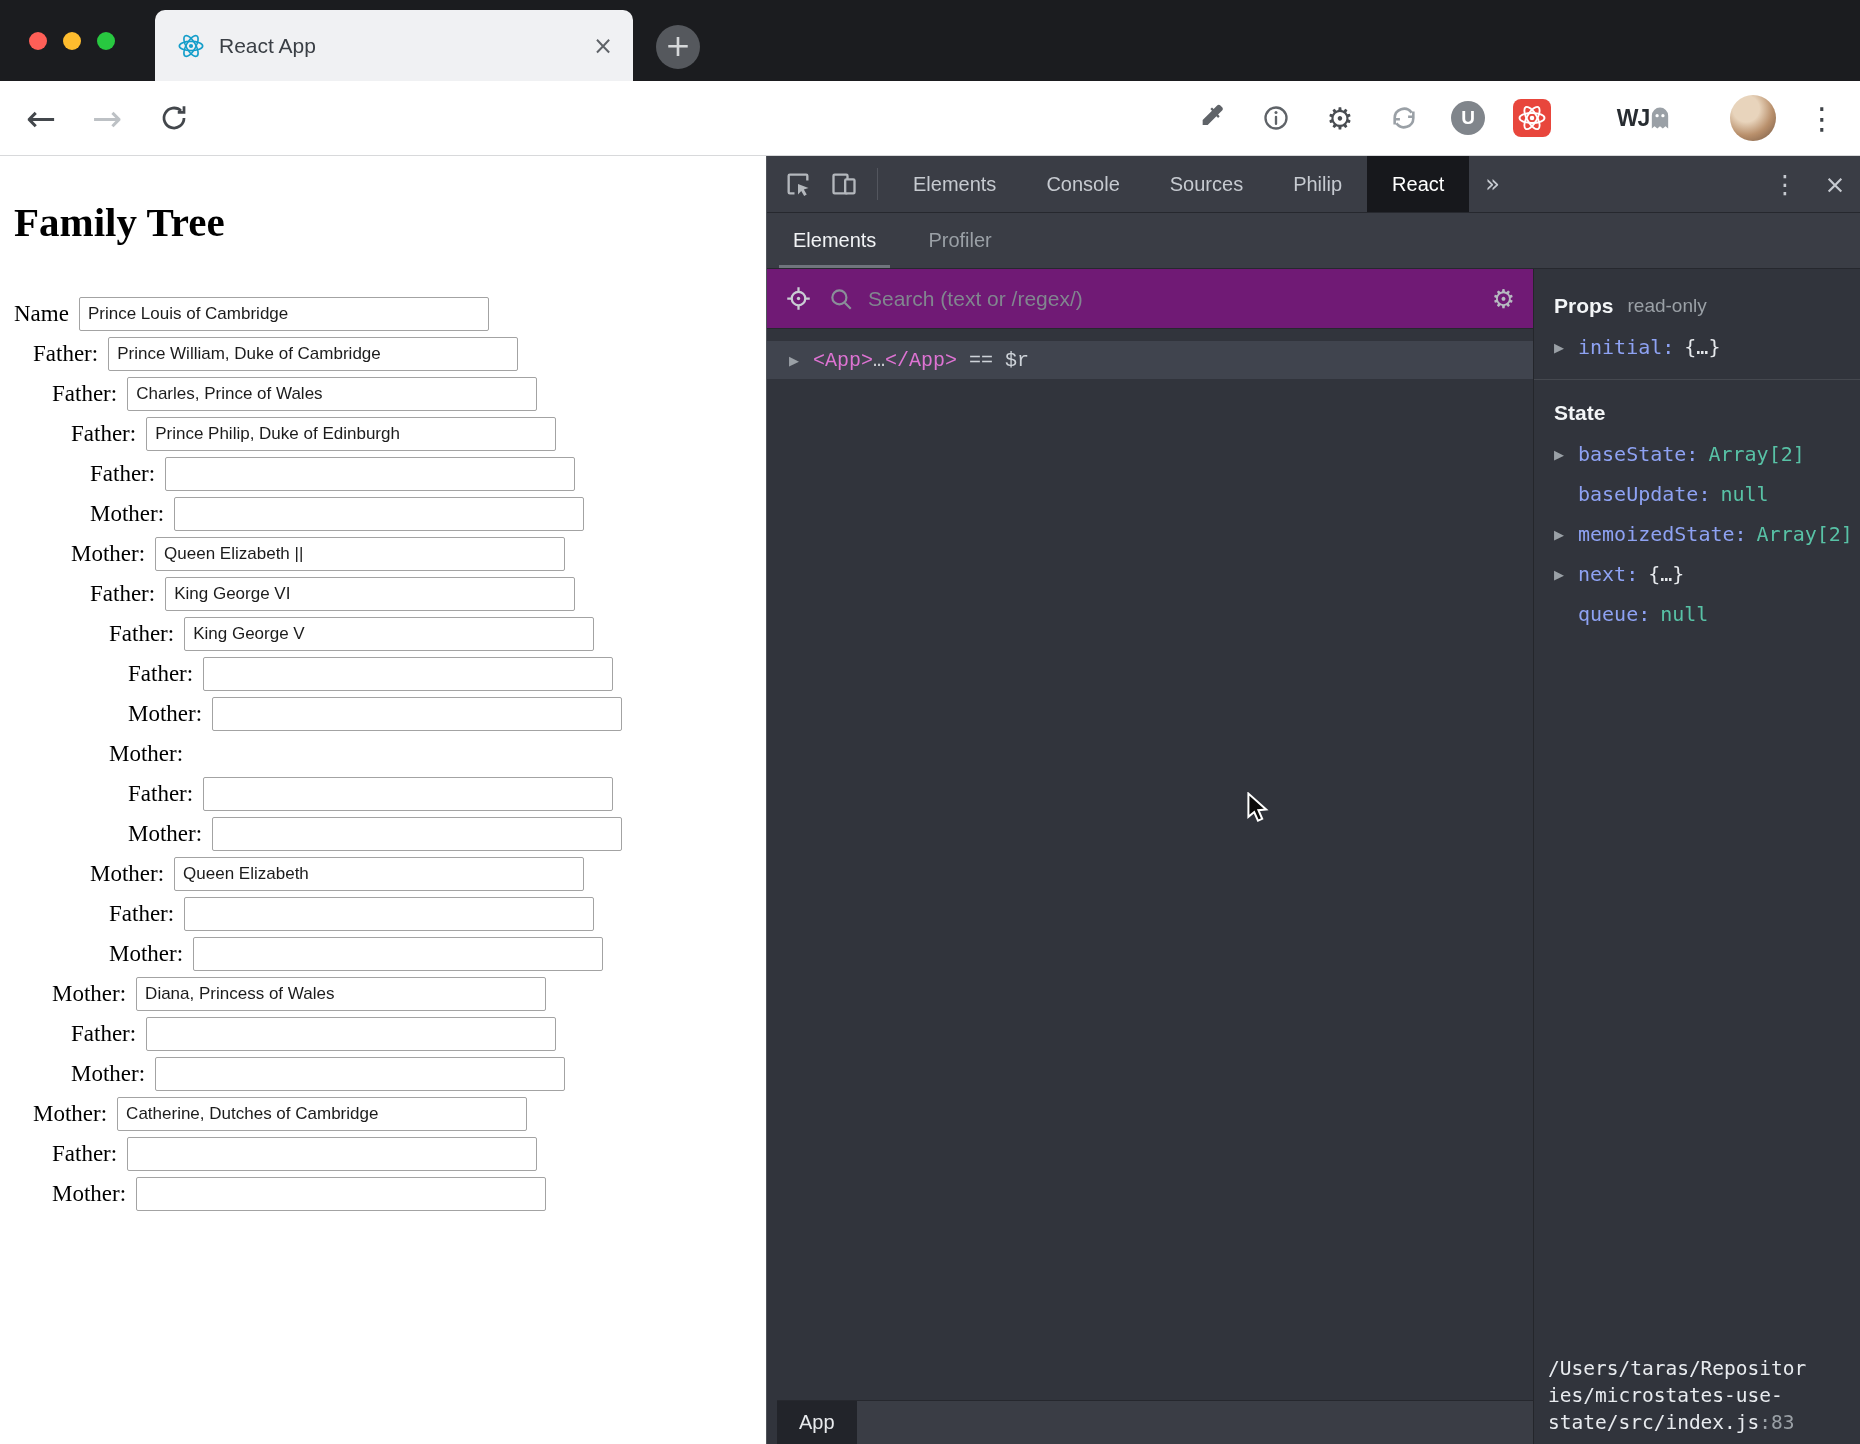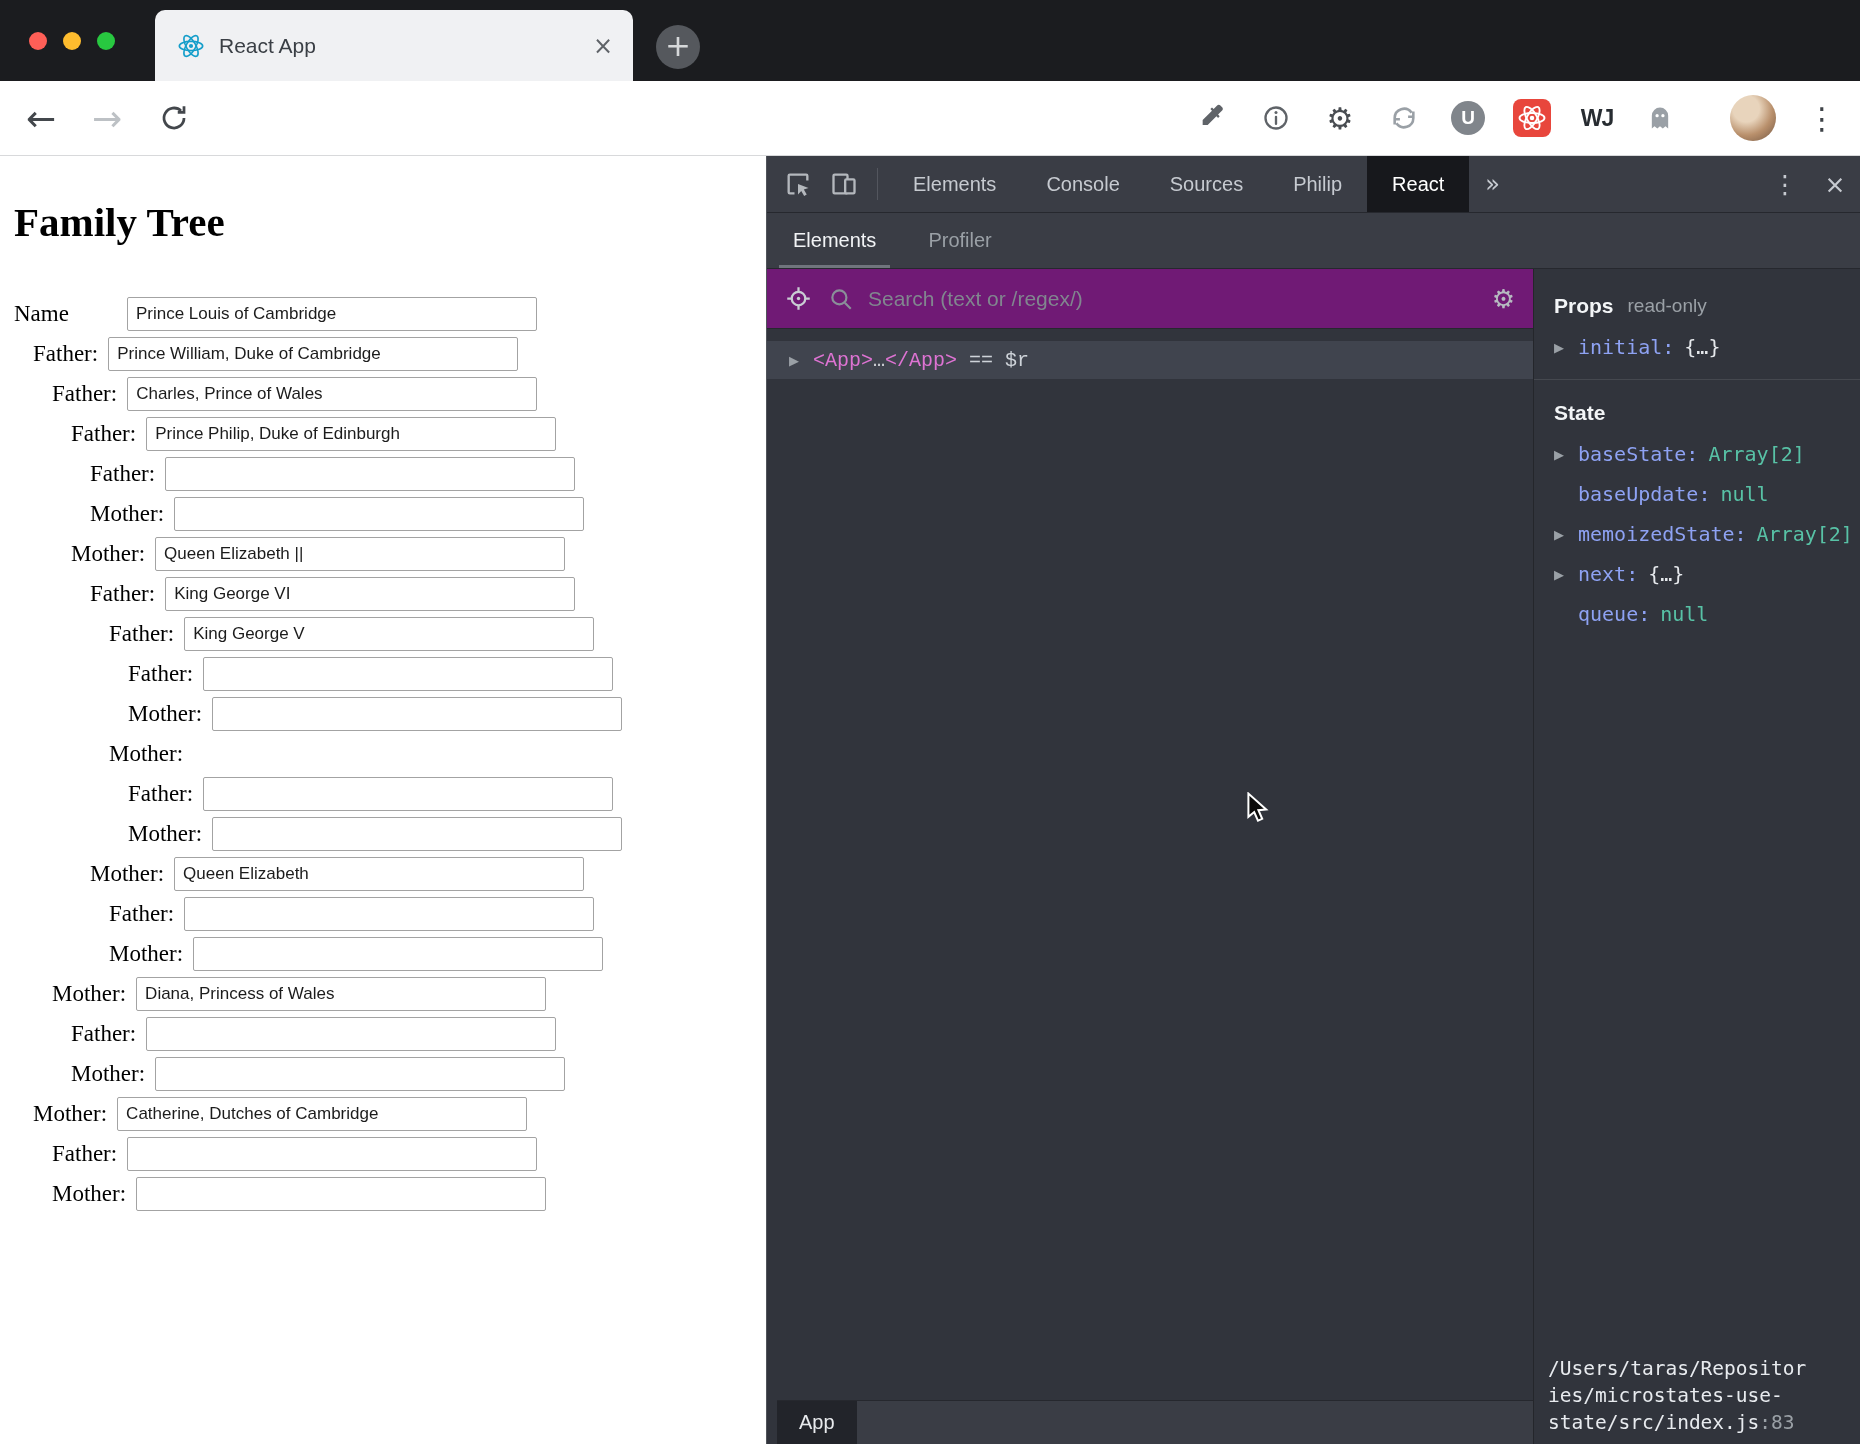--- a/index.html
+++ b/index.html
@@ -165,36 +165,36 @@
       <span>U</span>
     </span>
   <span class="ext" style="left:1532px;" id="ext-react">
     <svg width="30" height="30" viewBox="0 0 24 24" fill="none" stroke="#ffffff" stroke-width="1.5">
       <ellipse cx="12" cy="12" rx="10" ry="4"></ellipse>
       <ellipse cx="12" cy="12" rx="10" ry="4" transform="rotate(60 12 12)"></ellipse>
       <ellipse cx="12" cy="12" rx="10" ry="4" transform="rotate(120 12 12)"></ellipse>
       <circle cx="12" cy="12" r="1.8" fill="#ffffff" stroke="none"></circle>
     </svg>
   </span>
-  <span class="ext" style="left:1597px;" id="ext-wj">WJ</span>
+  <span class="ext" style="left:1633px;" id="ext-wj">WJ</span>
   <span class="ext" style="left:1660px;">
     <svg width="28" height="28" viewBox="0 0 24 24">
         <path fill="#9aa0a6" d="M12 3a7 7 0 0 0-7 7v11l2.3-2 2.4 2 2.3-2 2.4 2 2.3-2 2.3 2V10a7 7 0 0 0-7-7z"></path>
         <circle cx="9.5" cy="10" r="1.4" fill="#fff"></circle>
         <circle cx="14.5" cy="10" r="1.4" fill="#fff"></circle>
       </svg>
   </span>
   <span class="ext" style="left:1753px;" id="avatar"></span>
   <span class="ext glyph" style="left:1822px;" id="menu-kebab">⋮</span>
 </div>
 
 <div id="page">
   <h1>Family Tree</h1>
   <div id="family-form">
-      <div class="f-row" style="margin-left: 14px; gap: 48px;">
+      <div class="f-row" style="margin-left: 14px;">
         <span class="f-label">Name</span>
         <input class="f-input" type="text" value="Prince Louis of Cambridge" style="">
       </div>
       <div class="f-row" style="margin-left: 33px;">
         <span class="f-label">Father:</span>
         <input class="f-input" type="text" value="Prince William, Duke of Cambridge" style="">
       </div>
       <div class="f-row" style="margin-left: 52px;">
         <span class="f-label">Father:</span>
         <input class="f-input" type="text" value="Charles, Prince of Wales" style="">

